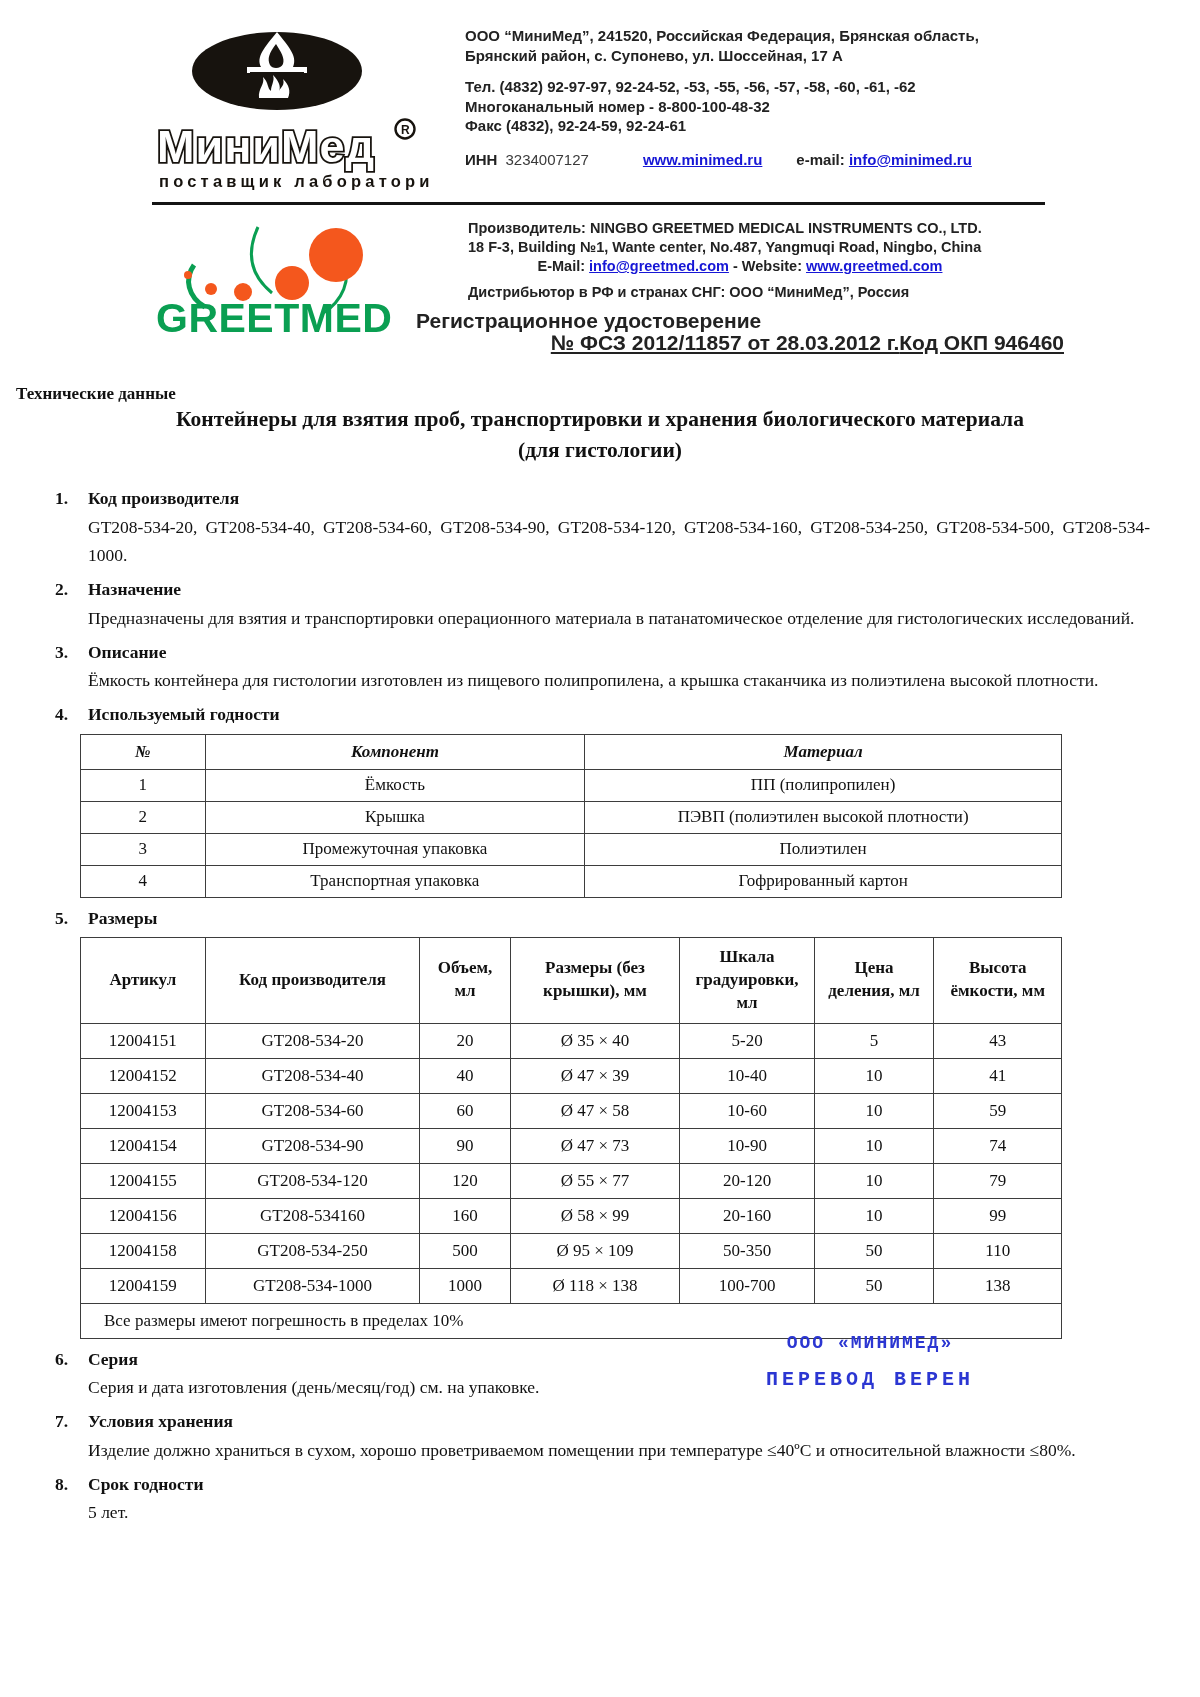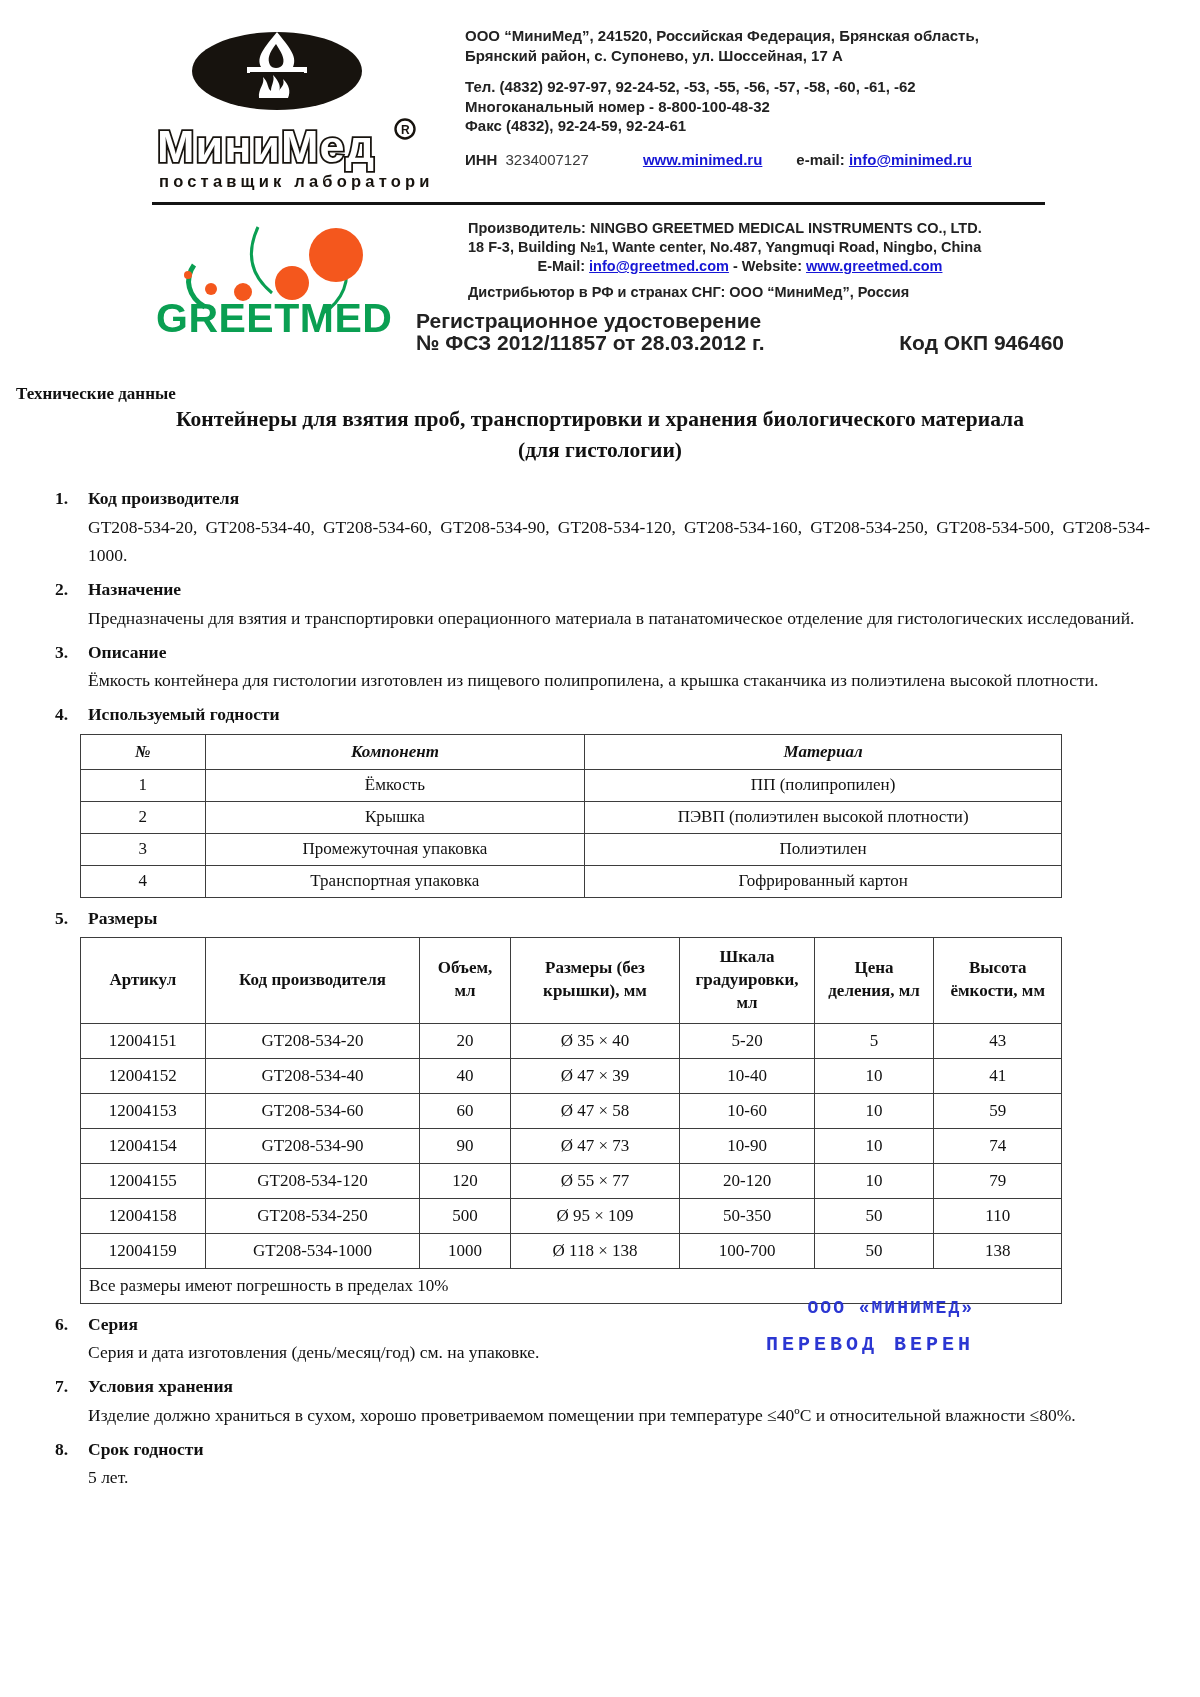--- a/index.html
+++ b/index.html
@@ -27,21 +27,21 @@
   .logo-greetmed{width:258px;flex:0 0 258px;padding-top:4px;}
   .producer-block{
     margin-left:8px;width:648px;
     font-family:"Liberation Sans",sans-serif;font-weight:bold;
     font-size:14.5px;line-height:19px;color:#222;padding-top:4px;
   }
   .producer-block .indent{padding-left:52px;}
   .producer-block .center{text-align:center;}
   .distrib{margin-top:7px;padding-left:52px;}
   .regcert{margin-top:8px;font-size:21px;line-height:22px;}
-  .regline2{display:flex;justify-content:space-between;align-items:baseline;}
+  .regline2{display:flex;justify-content:flex-end;align-items:baseline;text-decoration:underline;}
   
   .doc-subtitle{text-align:left;font-weight:bold;font-size:17px;margin-top:30px;padding-left:16px;}
   .doc-title{text-align:center;font-weight:bold;font-size:21.5px;line-height:1.45;margin-top:0;}
   
   .sections{padding:12px 50px 0 55px;font-size:17.5px;}
   .sec-head{display:flex;font-weight:bold;margin-top:7px;line-height:1.5;}
   .sec-num{width:33px;flex:0 0 33px;}
   .sec-body{margin-left:33px;line-height:1.62;text-align:justify;margin-top:1px;}
   .sec-body.short{text-align:left;}
   
@@ -57,26 +57,26 @@
   .sizes-table{width:982px;font-size:17px;margin:6px 0 0 0;}
   .sizes-table th{font-weight:bold;line-height:1.35;padding:8px 6px;}
   .sizes-table td{height:30px;}
   .sizes-table col.c0{width:12.7%;}
   .sizes-table col.c1{width:21.9%;}
   .sizes-table col.c2{width:9.2%;}
   .sizes-table col.c3{width:17.3%;}
   .sizes-table col.c4{width:13.7%;}
   .sizes-table col.c5{width:12.2%;}
   .sizes-table col.c6{width:13.0%;}
-  .sizes-table td.note{text-align:left;padding-left:8px;}
+  .sizes-table td.note{text-align:left;padding-left:23px;}
   
   .stamp{
     position:absolute;right:88px;bottom:-52px;z-index:3;
     font-family:"Liberation Mono","DejaVu Sans Mono",monospace;
-    font-weight:bold;color:#2b36d2;text-align:right;
+    font-weight:bold;color:#2b36d2;text-align:center;
   }
   .stamp-line1{font-size:18px;letter-spacing:2px;}
   .stamp-line2{font-size:20px;letter-spacing:4px;margin-top:15px;}
 </style>
 </head>
 <body>
 
 <div class="page">
 
   <div class="header-top">
@@ -279,20 +279,29 @@
         <tr>
           <td>12004155</td>
           <td>GT208-534-120</td>
           <td>120</td>
           <td>Ø 55 × 77</td>
           <td>20-120</td>
           <td>10</td>
           <td>79</td>
         </tr>
         <tr>
+          <td>12004156</td>
+          <td>GT208-534160</td>
+          <td>160</td>
+          <td>Ø 58 × 99</td>
+          <td>20-160</td>
+          <td>10</td>
+          <td>99</td>
+        </tr>
+        <tr>
           <td>12004158</td>
           <td>GT208-534-250</td>
           <td>500</td>
           <td>Ø 95 × 109</td>
           <td>50-350</td>
           <td>50</td>
           <td>110</td>
         </tr>
         <tr>
           <td>12004159</td>

